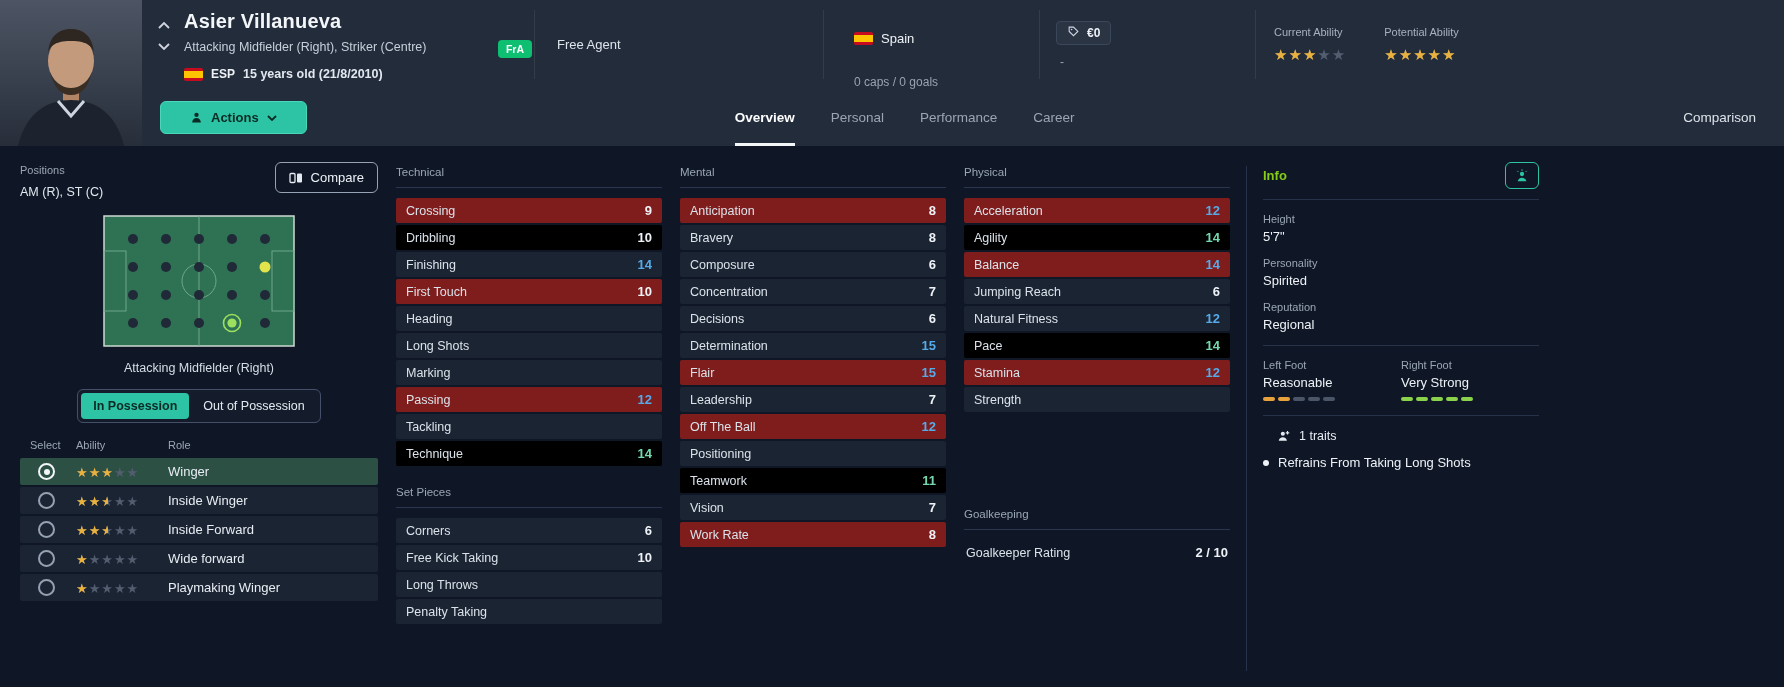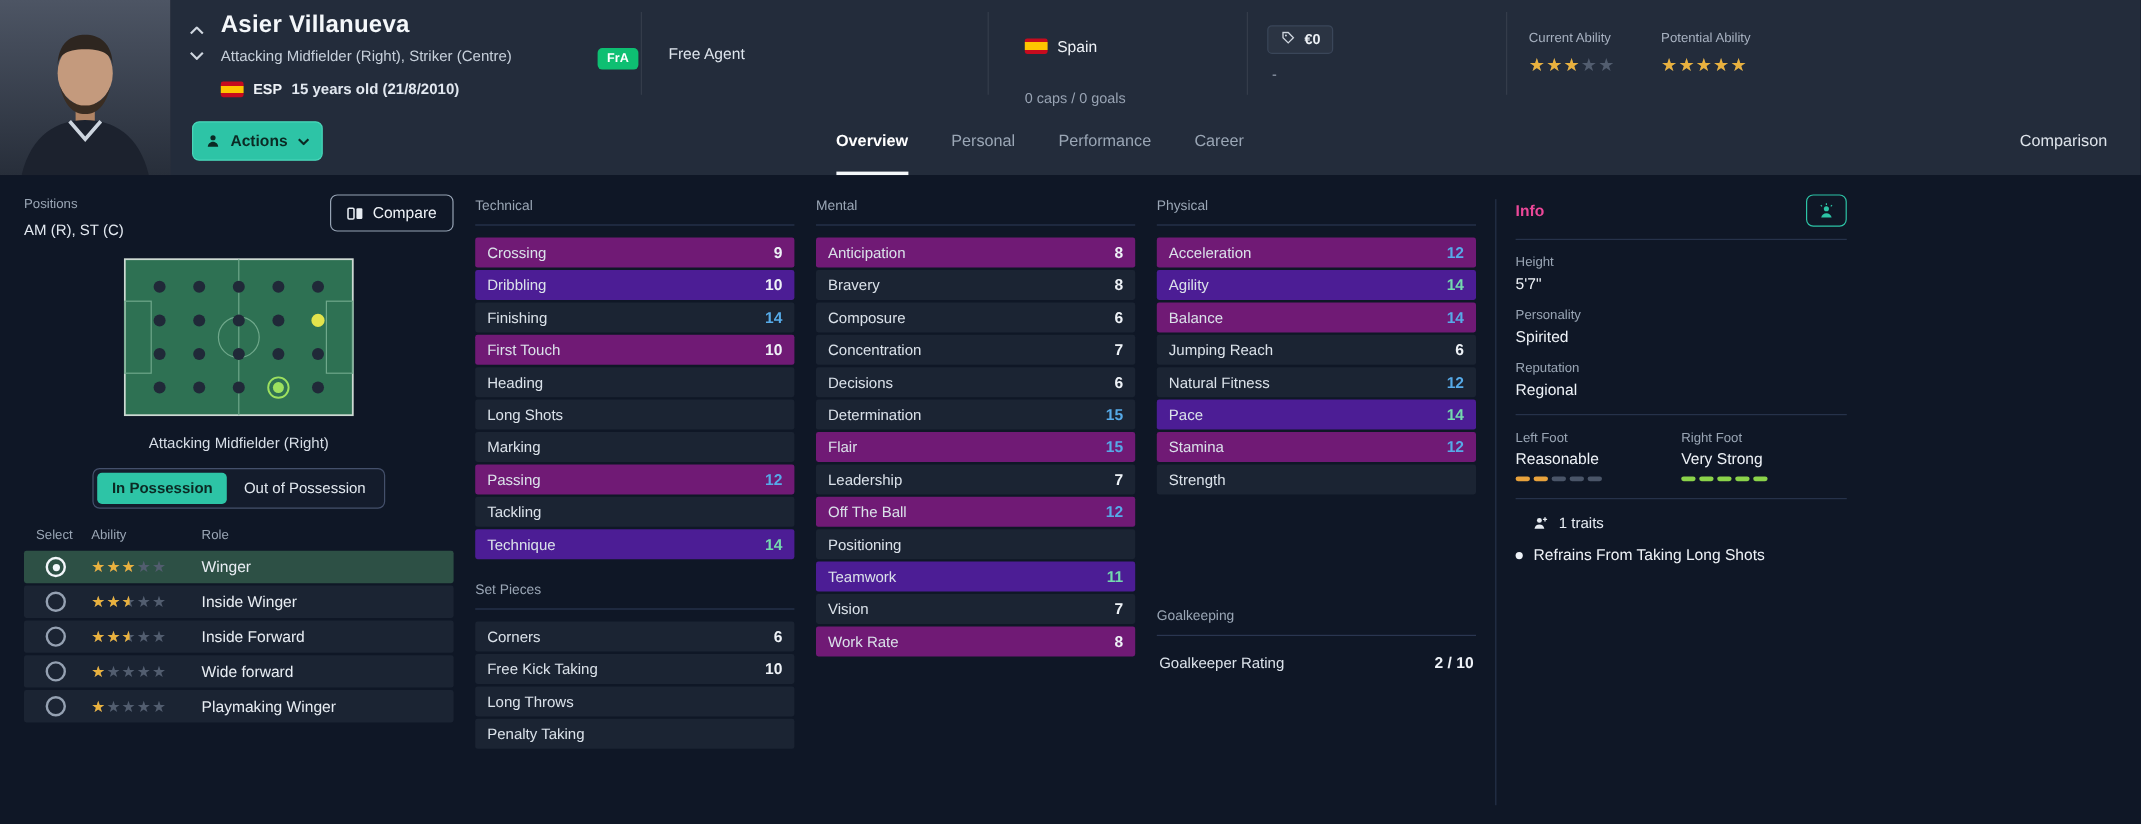--- a/index.html
+++ b/index.html
@@ -41,21 +41,21 @@
   .value-sub{font-size:12px;color:#98a3b3;padding-left:4px;}
   .sec-abilities{flex:1;display:flex;align-items:center;gap:38px;padding-left:18px;}
   .ability-label{font-size:11px;color:#a7b1c0;margin-bottom:8px;}
   .stars{position:relative;display:inline-block;font-size:15px;letter-spacing:1px;line-height:1;}
   .stars-base{color:#525d6f;}
   .stars-fill{position:absolute;left:0;top:0;overflow:hidden;white-space:nowrap;color:#e9b13e;}
 
   .row2{height:57px;flex:none;display:flex;align-items:stretch;padding:0 28px 0 18px;}
   .row2-left{display:flex;align-items:center;}
   .actions-btn{display:inline-flex;align-items:center;gap:8px;background:#2dc4a6;border:1px solid #49d6b9;
-    color:#0b2a24;font-size:13px;font-weight:700;border-radius:6px;padding:8px 10px;cursor:pointer;
+    color:#0b2a24;font-size:13px;font-weight:700;border-radius:6px;padding:8px 29px;cursor:pointer;
     font-family:inherit;}
   .tabs{height:100%;display:flex;gap:36px;margin-left:428px;}
   .tab{display:flex;align-items:center;height:100%;box-sizing:border-box;border-bottom:3px solid transparent;
     padding-top:3px;font-size:13.5px;color:#9aa6b5;cursor:pointer;}
   .tab.active{color:#ffffff;font-weight:700;border-bottom-color:#f4f7fa;}
   .tab.comparison{margin-left:auto;color:#dde3ea;}
 
   
   main{flex:1;display:flex;background:#0f1726;padding:16px 0 0 20px;box-sizing:border-box;overflow:hidden;}
 
@@ -85,38 +85,38 @@
   .radio.on{border-color:#f2f6fa;}
   .radio.on .radio-dot{background:#f2f6fa;}
   .role-cell-stars .stars{font-size:13px;}
   .role-cell-name{font-size:13px;color:#e8edf3;}
 
   
   .attr-col{width:266px;flex:none;margin-left:18px;}
   .attr-header{font-size:11.5px;color:#9aa6b5;padding:4px 0 9px 0;border-bottom:1px solid #2a3650;margin-bottom:10px;}
   .attr-row{height:25px;margin-bottom:2px;display:flex;align-items:center;justify-content:space-between;
     padding:0 10px;background:#1b2433;border-radius:2px;}
-  .attr-row.hl-slate{background:#701a75;}
-  .attr-row.hl-green{background:#4c1d95;}
+  .attr-row.hl-slate{background:#7f1d1d;}
+  .attr-row.hl-green{background:#000000;}
   .attr-row.hl-plain{background:transparent;padding:0 2px;}
   .attr-name{font-size:12.5px;color:#dbe2ea;}
   .attr-value{font-size:13px;font-weight:700;}
   .v-blue{color:#56aae8;}
   .v-teal{color:#74d9ae;}
   .v-white{color:#eef2f7;}
   .sub-slot{display:block;margin-top:16px;}
   .gk-slot{display:block;margin-top:92px;}
 
   .col-divider{width:1px;flex:none;background:#26324a;margin:4px 0 16px 16px;}
 
   
   .col-info{width:276px;flex:none;margin-left:16px;}
   .info-head{display:flex;justify-content:space-between;align-items:center;border-bottom:1px solid #26324a;
     padding-bottom:10px;margin-bottom:13px;}
-  .info-title{font-size:13px;color:#ec4899;font-weight:600;}
+  .info-title{font-size:13px;color:#84cc16;font-weight:600;}
   .scout-btn{width:34px;height:27px;border-radius:6px;border:1.5px solid #2dc4a6;background:transparent;
     display:inline-flex;align-items:center;justify-content:center;cursor:pointer;}
   .info-item{margin-bottom:13px;}
   .info-label{font-size:11px;color:#9aa6b5;margin-bottom:4px;}
   .info-value{font-size:13px;color:#eef2f7;}
   .feet{display:flex;border-top:1px solid #26324a;padding-top:13px;margin-top:2px;}
   .foot{width:50%;}
   .foot-bars{display:flex;gap:3px;margin-top:7px;}
   .foot-seg{width:12px;height:4px;border-radius:2px;background:#4a5568;display:inline-block;}
   .traits{border-top:1px solid #26324a;margin-top:14px;padding-top:13px;}

